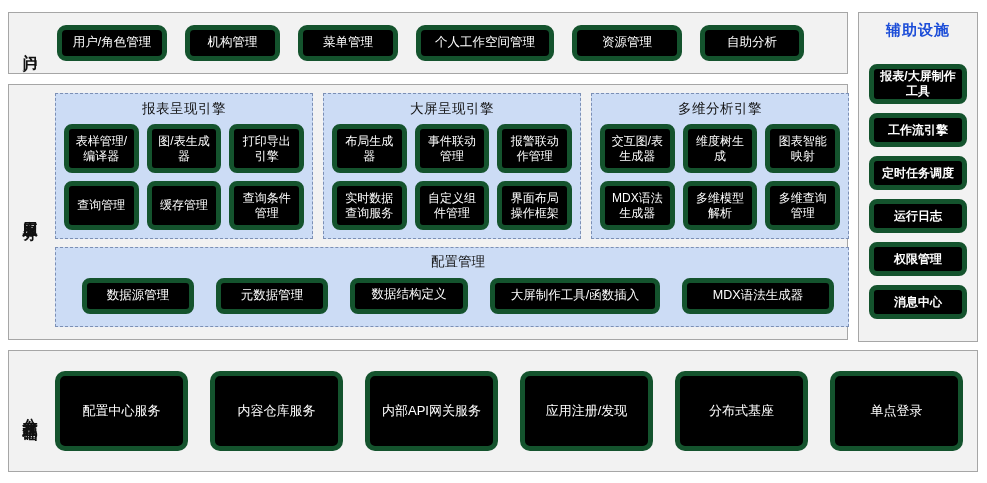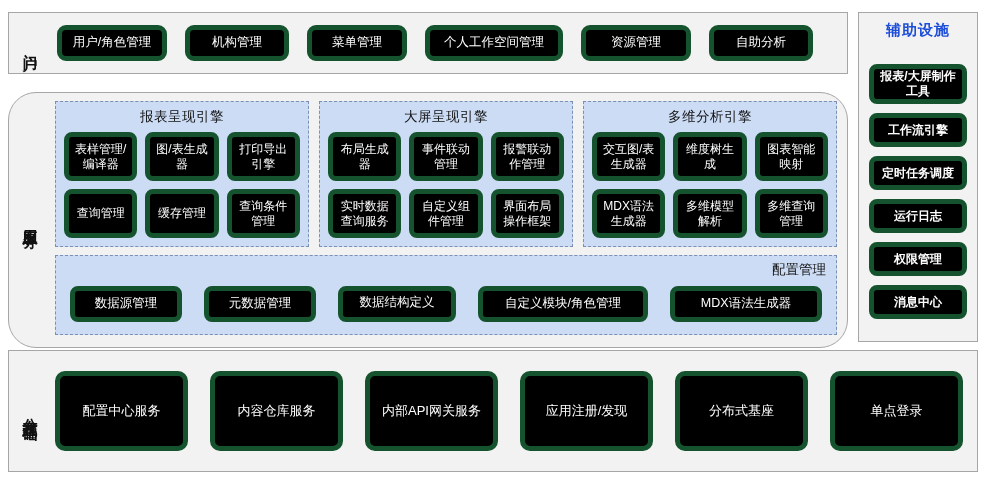--- a/index.html
+++ b/index.html
@@ -83,21 +83,21 @@
     padding: 2px 4px;
     user-select: none;
   }
   #portal-row .btn {
     height: 36px;
     flex: 0 0 auto;
     font-size: 12.5px;
     border-radius: 9px;
   }
   #portal-row .btn.w1 { width: 110px; }
-  #portal-row .btn.w2 { width: 104px; }
+  #portal-row .btn.w2 { width: 95px; }
   #portal-row .btn.w3 { width: 100px; }
   #portal-row .btn.w4 { width: 138px; }
   #portal-row .btn.w5 { width: 110px; }
   #portal-row .btn.w6 { width: 104px; }
 
   
   #aux-section {
     left: 858px;
     top: 12px;
     width: 120px;
@@ -123,24 +123,23 @@
     width: 100%;
     font-size: 12px;
     border-radius: 8px;
     font-weight: bold;
   }
   #aux-list .btn.tall { height: 40px; }
 
   
   #app-section {
     left: 8px;
-    top: 92px;
+    top: 84px;
     width: 840px;
     height: 256px;
-    border-radius: 28px;
   }
   #app-section .band-label {
     width: 42px;
     font-size: 15px;
   }
   #app-body {
     flex: 1;
     display: flex;
     flex-direction: column;
     gap: 8px;
@@ -183,25 +182,24 @@
     border-radius: 8px;
     width: 100%;
     height: 100%;
   }
 
   
   #config-group {
     background: #ccdcf5;
     border: 1px dashed #7b8fb5;
     box-sizing: border-box;
-    padding: 3px 10px 8px 3px;
+    padding: 3px 10px 8px 22px;
     height: 80px;
     display: flex;
     flex-direction: column;
-    align-items: flex-end;
   }
   #config-title {
     text-align: center;
     font-size: 13.5px;
     color: #111111;
     margin: 2px 0 5px 0;
   }
   #config-row {
     flex: 1;
     display: flex;
@@ -322,21 +320,21 @@
         </div>
 
       </div>
 
       <div id="config-group">
         <div id="config-title">配置管理</div>
         <div id="config-row">
           <div class="btn c1">数据源管理</div>
           <div class="btn c2">元数据管理</div>
           <div class="btn c3">数据结构定义</div>
-          <div class="btn c4">自定义模块/角色管理</div>
+          <div class="btn c4">大屏制作工具/函数插入</div>
           <div class="btn c5">MDX语法生成器</div>
         </div>
       </div>
 
     </div>
   </div>
 
   <div id="dist-section" class="section">
     <div class="band-label">
       <span class="vtext">分布式基础</span>

